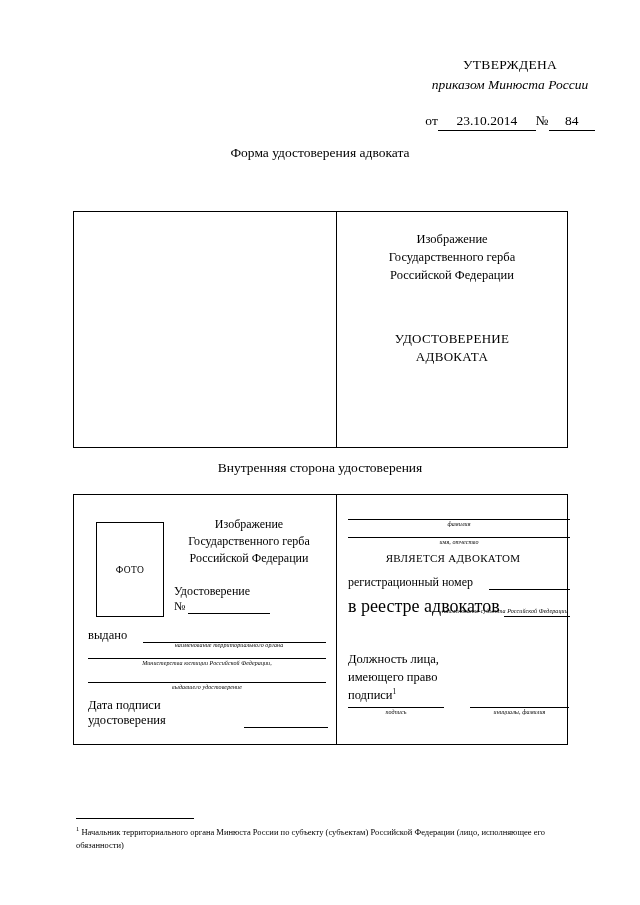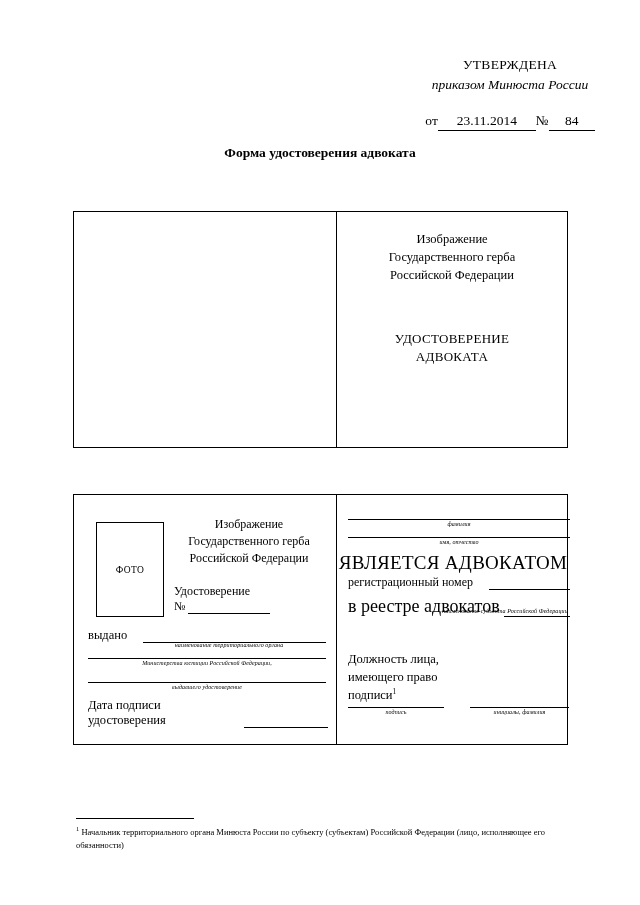--- a/index.html
+++ b/index.html
@@ -53,21 +53,21 @@
   .fill-num  { width: 40px; margin-top: 18px; }
 
   
   .doc-title {
     position: absolute;
     left: 0;
     top: 145px;
     width: 640px;
     text-align: center;
     font-size: 13.5px;
-    font-weight: bold;
+    font-weight: normal;
   }
   .section-title-1 {
     position: absolute;
     left: 0;
     top: 178px;
     width: 640px;
     text-align: center;
     font-size: 13.5px;
   }
   .section-title-2 {
@@ -236,21 +236,21 @@
   .name-rule {
     position: absolute;
     border-bottom: 1px solid #000;
   }
   .is-advocate {
     position: absolute;
     left: 0;
     top: 57px;
     width: 232px;
     text-align: center;
-    font-size: 19px;
+    font-size: 11px;
     letter-spacing: 0.3px;
   }
   .reg-row {
     position: absolute;
     left: 11px;
     top: 80px;
     width: 222px;
     display: flex;
     align-items: flex-end;
     font-size: 12px;
@@ -326,21 +326,21 @@
 </head>
 <body>
 
 <div class="page">
 
   <div class="approval">
     <div class="ln1">УТВЕРЖДЕНА</div>
     <div class="ln2">приказом Минюста России</div>
     <div class="ln3">
       <span>от</span>
-      <span class="fill fill-date">23.11.2014</span>
+      <span class="fill fill-date">23.10.2014</span>
       <span>№</span>
       <span class="fill fill-num">84</span>
     </div>
   </div>
 
   <div class="doc-title">Форма удостоверения адвоката</div>
 
   <div class="card" id="cover-card">
     <div class="divider"></div>
 
@@ -350,20 +350,21 @@
         <div>Государственного герба</div>
         <div>Российской Федерации</div>
       </div>
       <div class="cover-id-text">
         <div>УДОСТОВЕРЕНИЕ</div>
         <div>АДВОКАТА</div>
       </div>
     </div>
   </div>
 
+  <div class="section-title-2">Внутренняя сторона удостоверения</div>
 
   <div class="card" id="inner-card">
     <div class="divider"></div>
 
     <div class="inner-left">
 
       <div class="photo-box">
         <span>ФОТО</span>
       </div>
 

